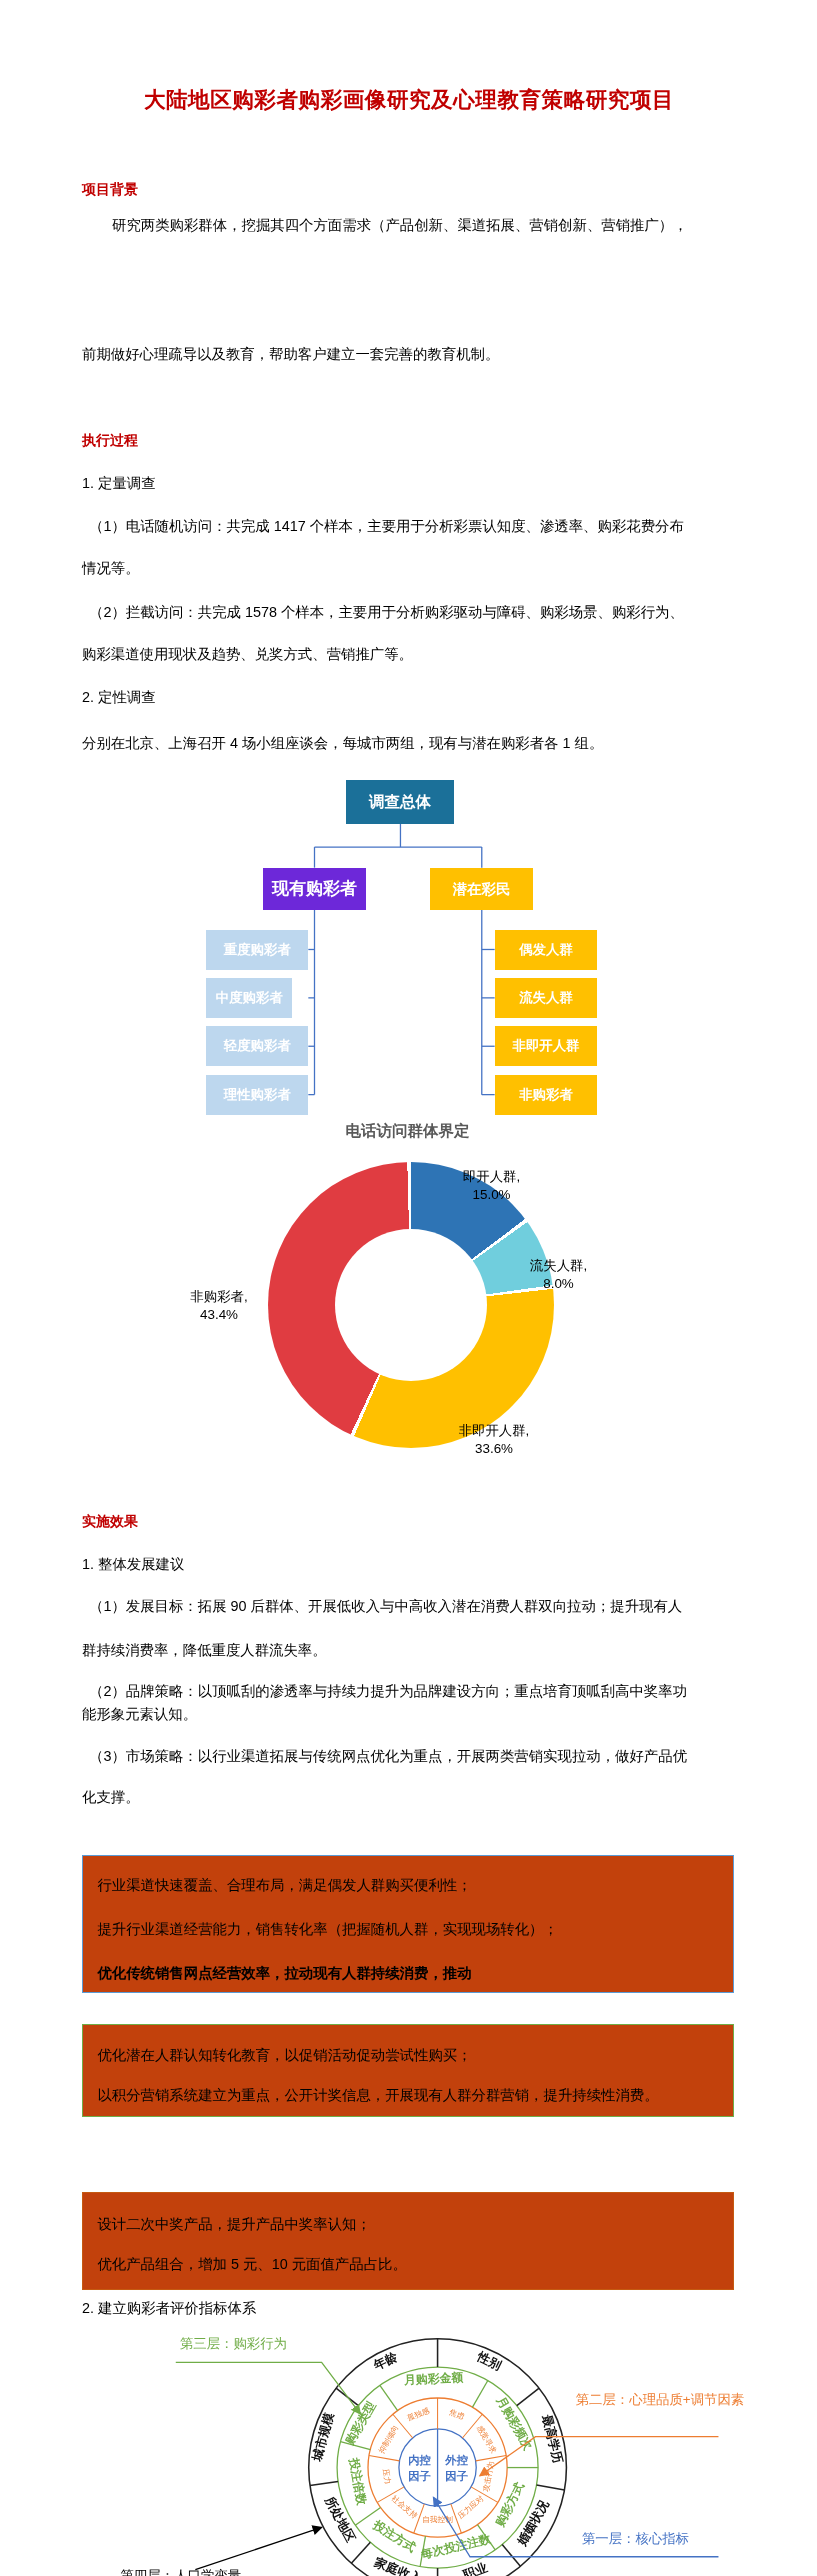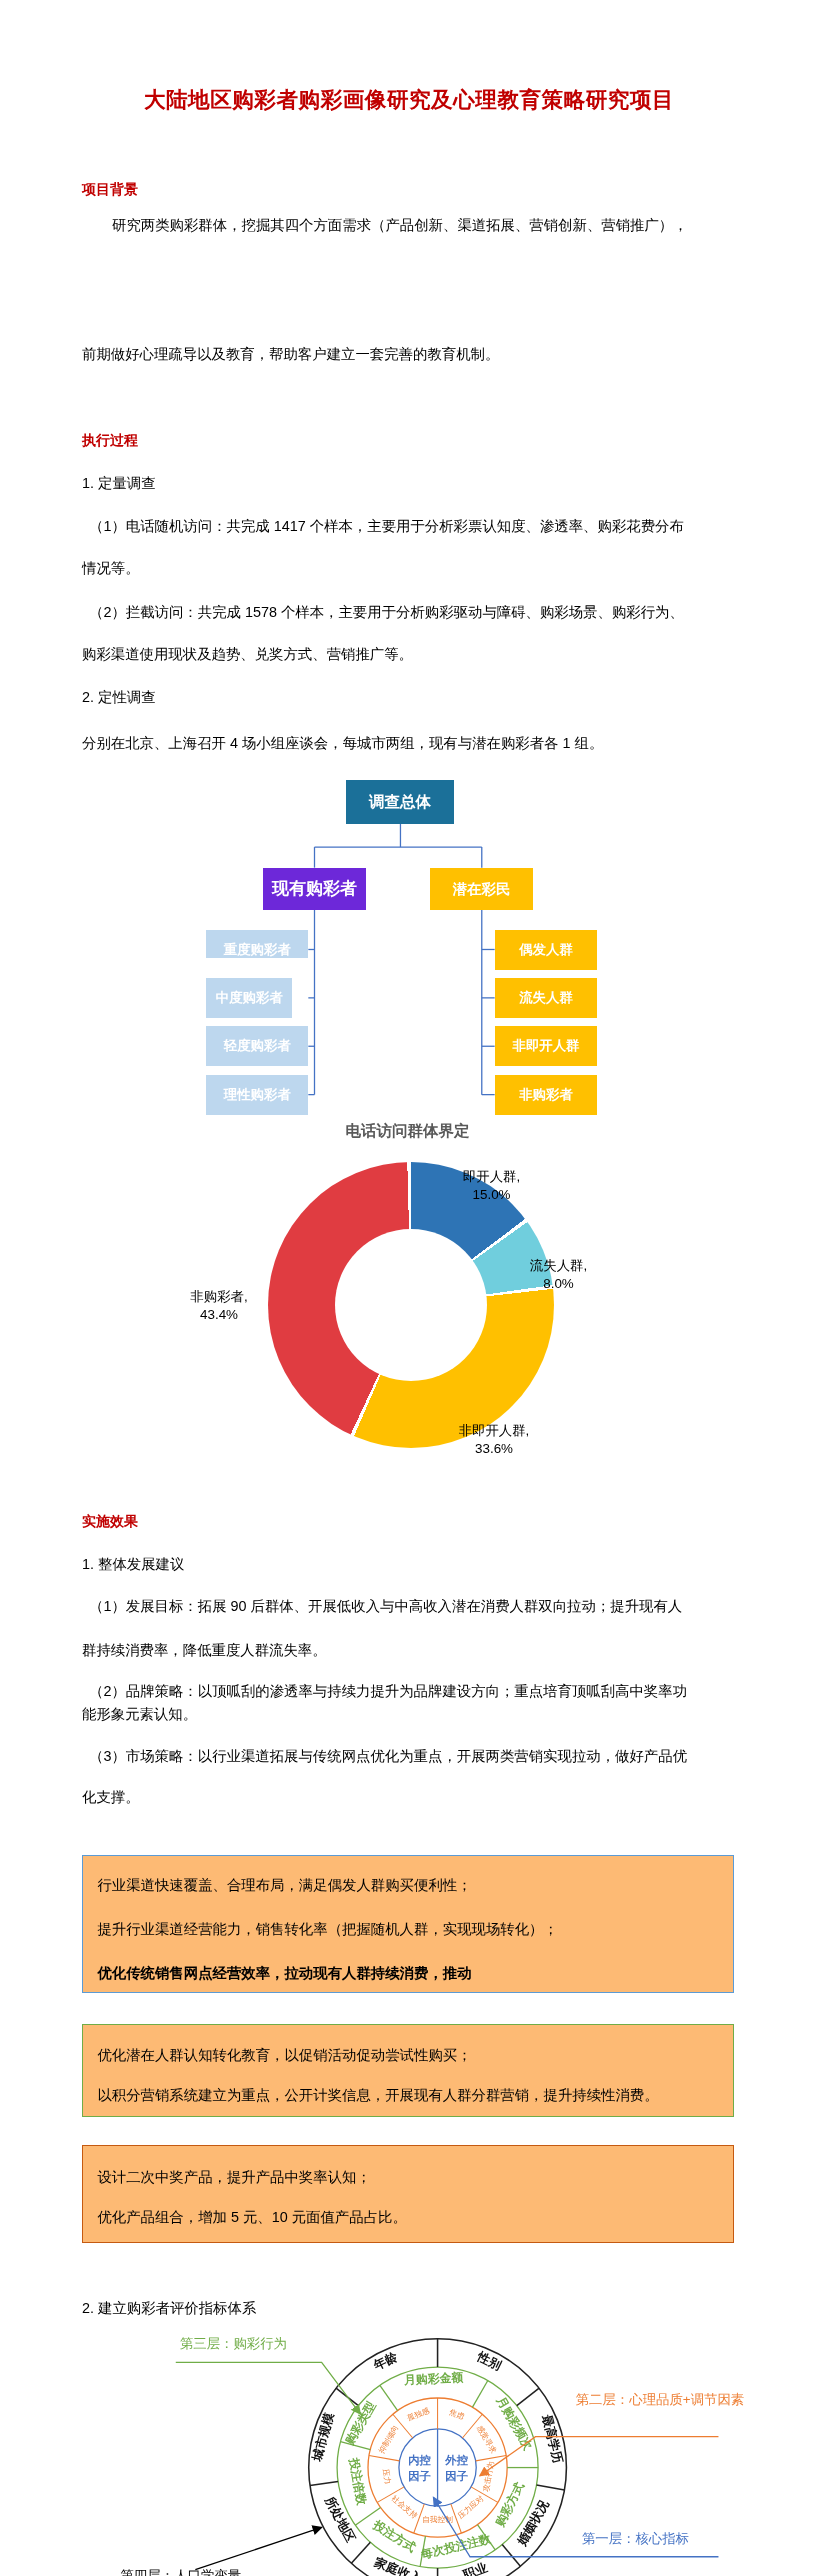--- a/index.html
+++ b/index.html
@@ -23,24 +23,24 @@
   .obox.amber{background:#FFC000;font-size:13.4px;}
   
   .donut{position:absolute;width:286px;height:286px;border-radius:50%;
     background:conic-gradient(#2E74B5 0deg 53deg,#ffffff 53deg 54.5deg,
       #70CEDD 54.5deg 82deg,#ffffff 82deg 83.5deg,
       #FFC000 83.5deg 203.5deg,#ffffff 203.5deg 205deg,
       #E03C41 205deg 358.5deg,#ffffff 358.5deg 360deg);}
   .donut-hole{position:absolute;left:67px;top:67px;width:152px;height:152px;border-radius:50%;background:#fff;}
   .dlabel{position:absolute;font-size:13.4px;color:#000;text-align:center;line-height:17.5px;}
   
-  .sbox{position:absolute;left:82px;width:650px;background:#fdba74;}
+  .sbox{position:absolute;left:82px;width:650px;background:#c2410c;}
   .sbox.b1{border:1.5px solid #5B9BD5;}
   .sbox.b2{border:1.5px solid #70AD47;}
-  .sbox.b3{border:1.5px solid #C55A11;}
+  .sbox.b3{border:1.5px solid #C55A11;margin-top:47px;}
   .sbox .line{position:absolute;left:14.4px;font-size:14.4px;white-space:nowrap;}
   svg text{font-family:"Liberation Sans","DejaVu Sans",sans-serif;}
 </style>
 </head>
 <body>
 
 <div class="page">
 
   <div class="abs doc-title">大陆地区购彩者购彩画像研究及心理教育策略研究项目</div>
 
@@ -72,21 +72,21 @@
         <path d="M218 621 L230 621"></path>
         <path d="M555 339 L580 339"></path>
         <path d="M555 433 L580 433"></path>
         <path d="M555 527 L580 527"></path>
         <path d="M555 621 L580 621"></path>
       </g>
     </svg>
     <div class="obox root" style="left:150px;top:5.2px;width:108px;height:44px;line-height:44px;">调查总体</div>
     <div class="obox cur" style="left:67px;top:93px;width:103px;height:42px;line-height:42px;">现有购彩者</div>
     <div class="obox pot" style="left:234px;top:93px;width:103px;height:42px;line-height:42px;">潜在彩民</div>
-    <div class="obox lightblue" style="left:10.3px;top:155px;width:102px;height:28px;line-height:40px;">重度购彩者</div>
+    <div class="obox lightblue" style="left:10.3px;top:155px;width:102px;height:40px;line-height:40px;">重度购彩者</div>
     <div class="obox lightblue" style="left:10.3px;top:203px;width:86px;height:40px;line-height:40px;">中度购彩者</div>
     <div class="obox lightblue" style="left:10.3px;top:251px;width:102px;height:40px;line-height:40px;">轻度购彩者</div>
     <div class="obox lightblue" style="left:10.3px;top:300px;width:102px;height:40px;line-height:40px;">理性购彩者</div>
     <div class="obox amber" style="left:299px;top:155px;width:102px;height:40px;line-height:40px;">偶发人群</div>
     <div class="obox amber" style="left:299px;top:203px;width:102px;height:40px;line-height:40px;">流失人群</div>
     <div class="obox amber" style="left:299px;top:251px;width:102px;height:40px;line-height:40px;">非即开人群</div>
     <div class="obox amber" style="left:299px;top:300px;width:102px;height:40px;line-height:40px;">非购彩者</div>
   </div>
 
   <div class="abs chart-title" style="left:155px;top:1121px;width:505px;text-align:center;">电话访问群体界定</div>

